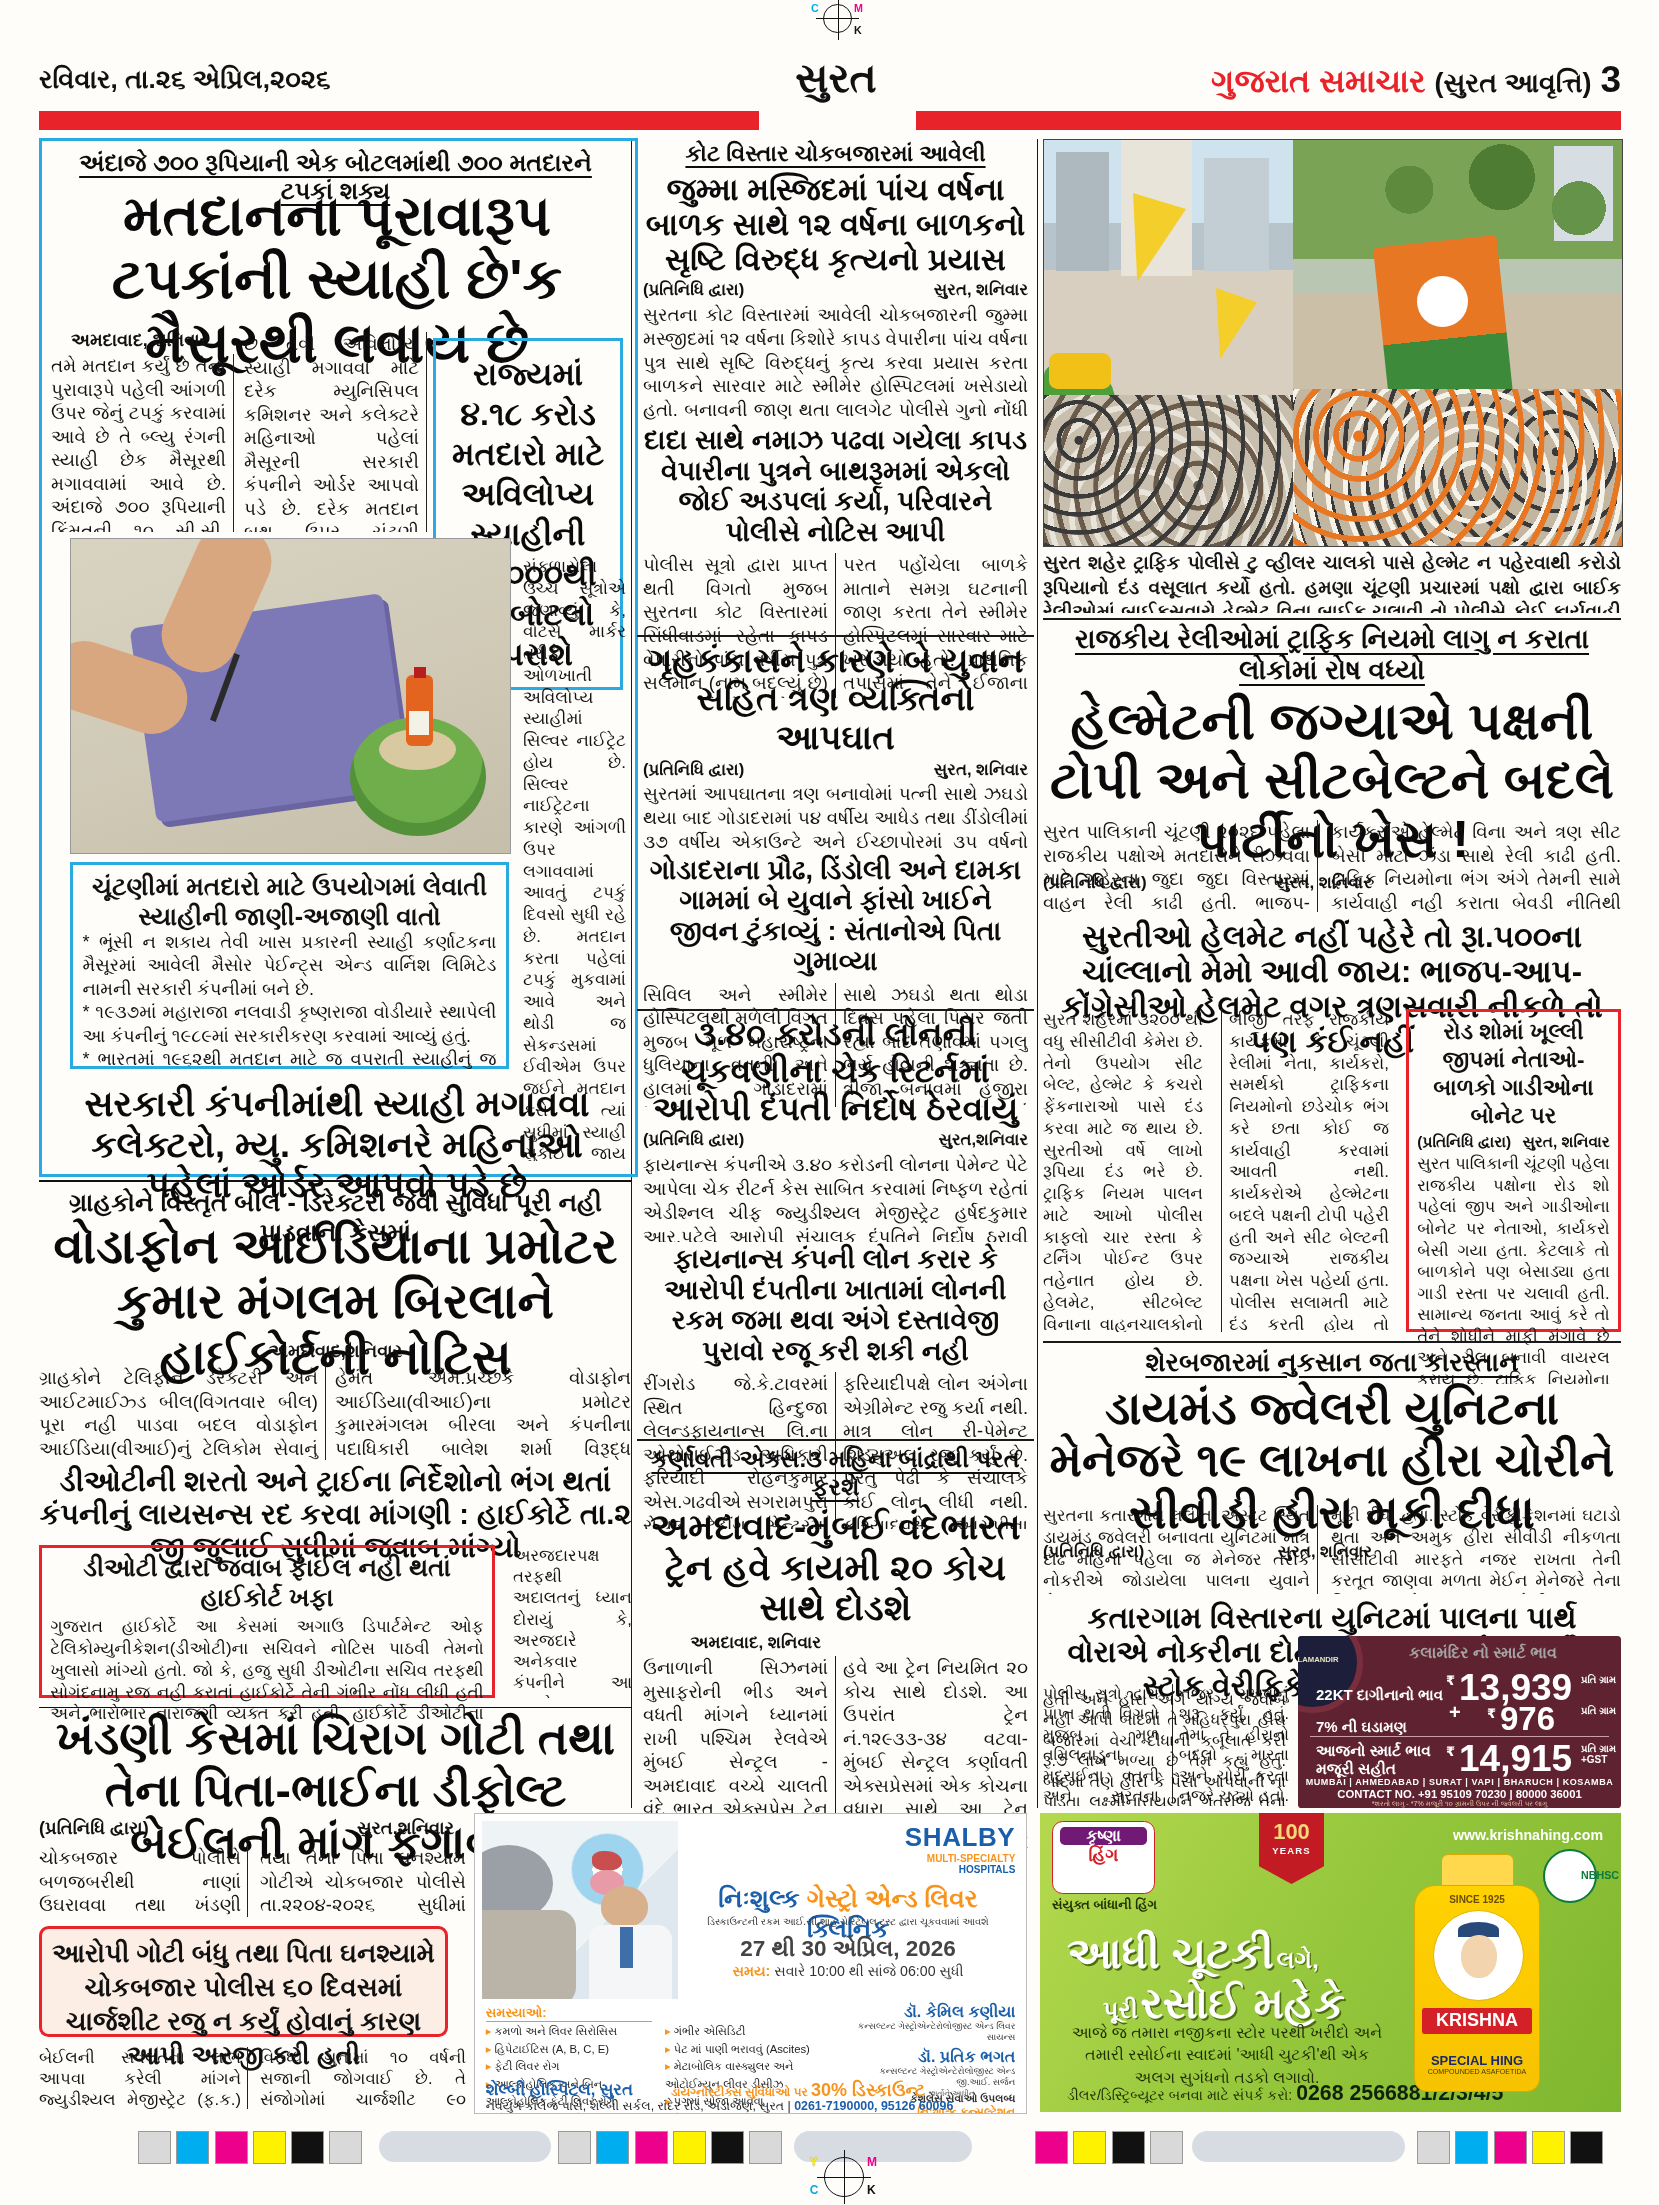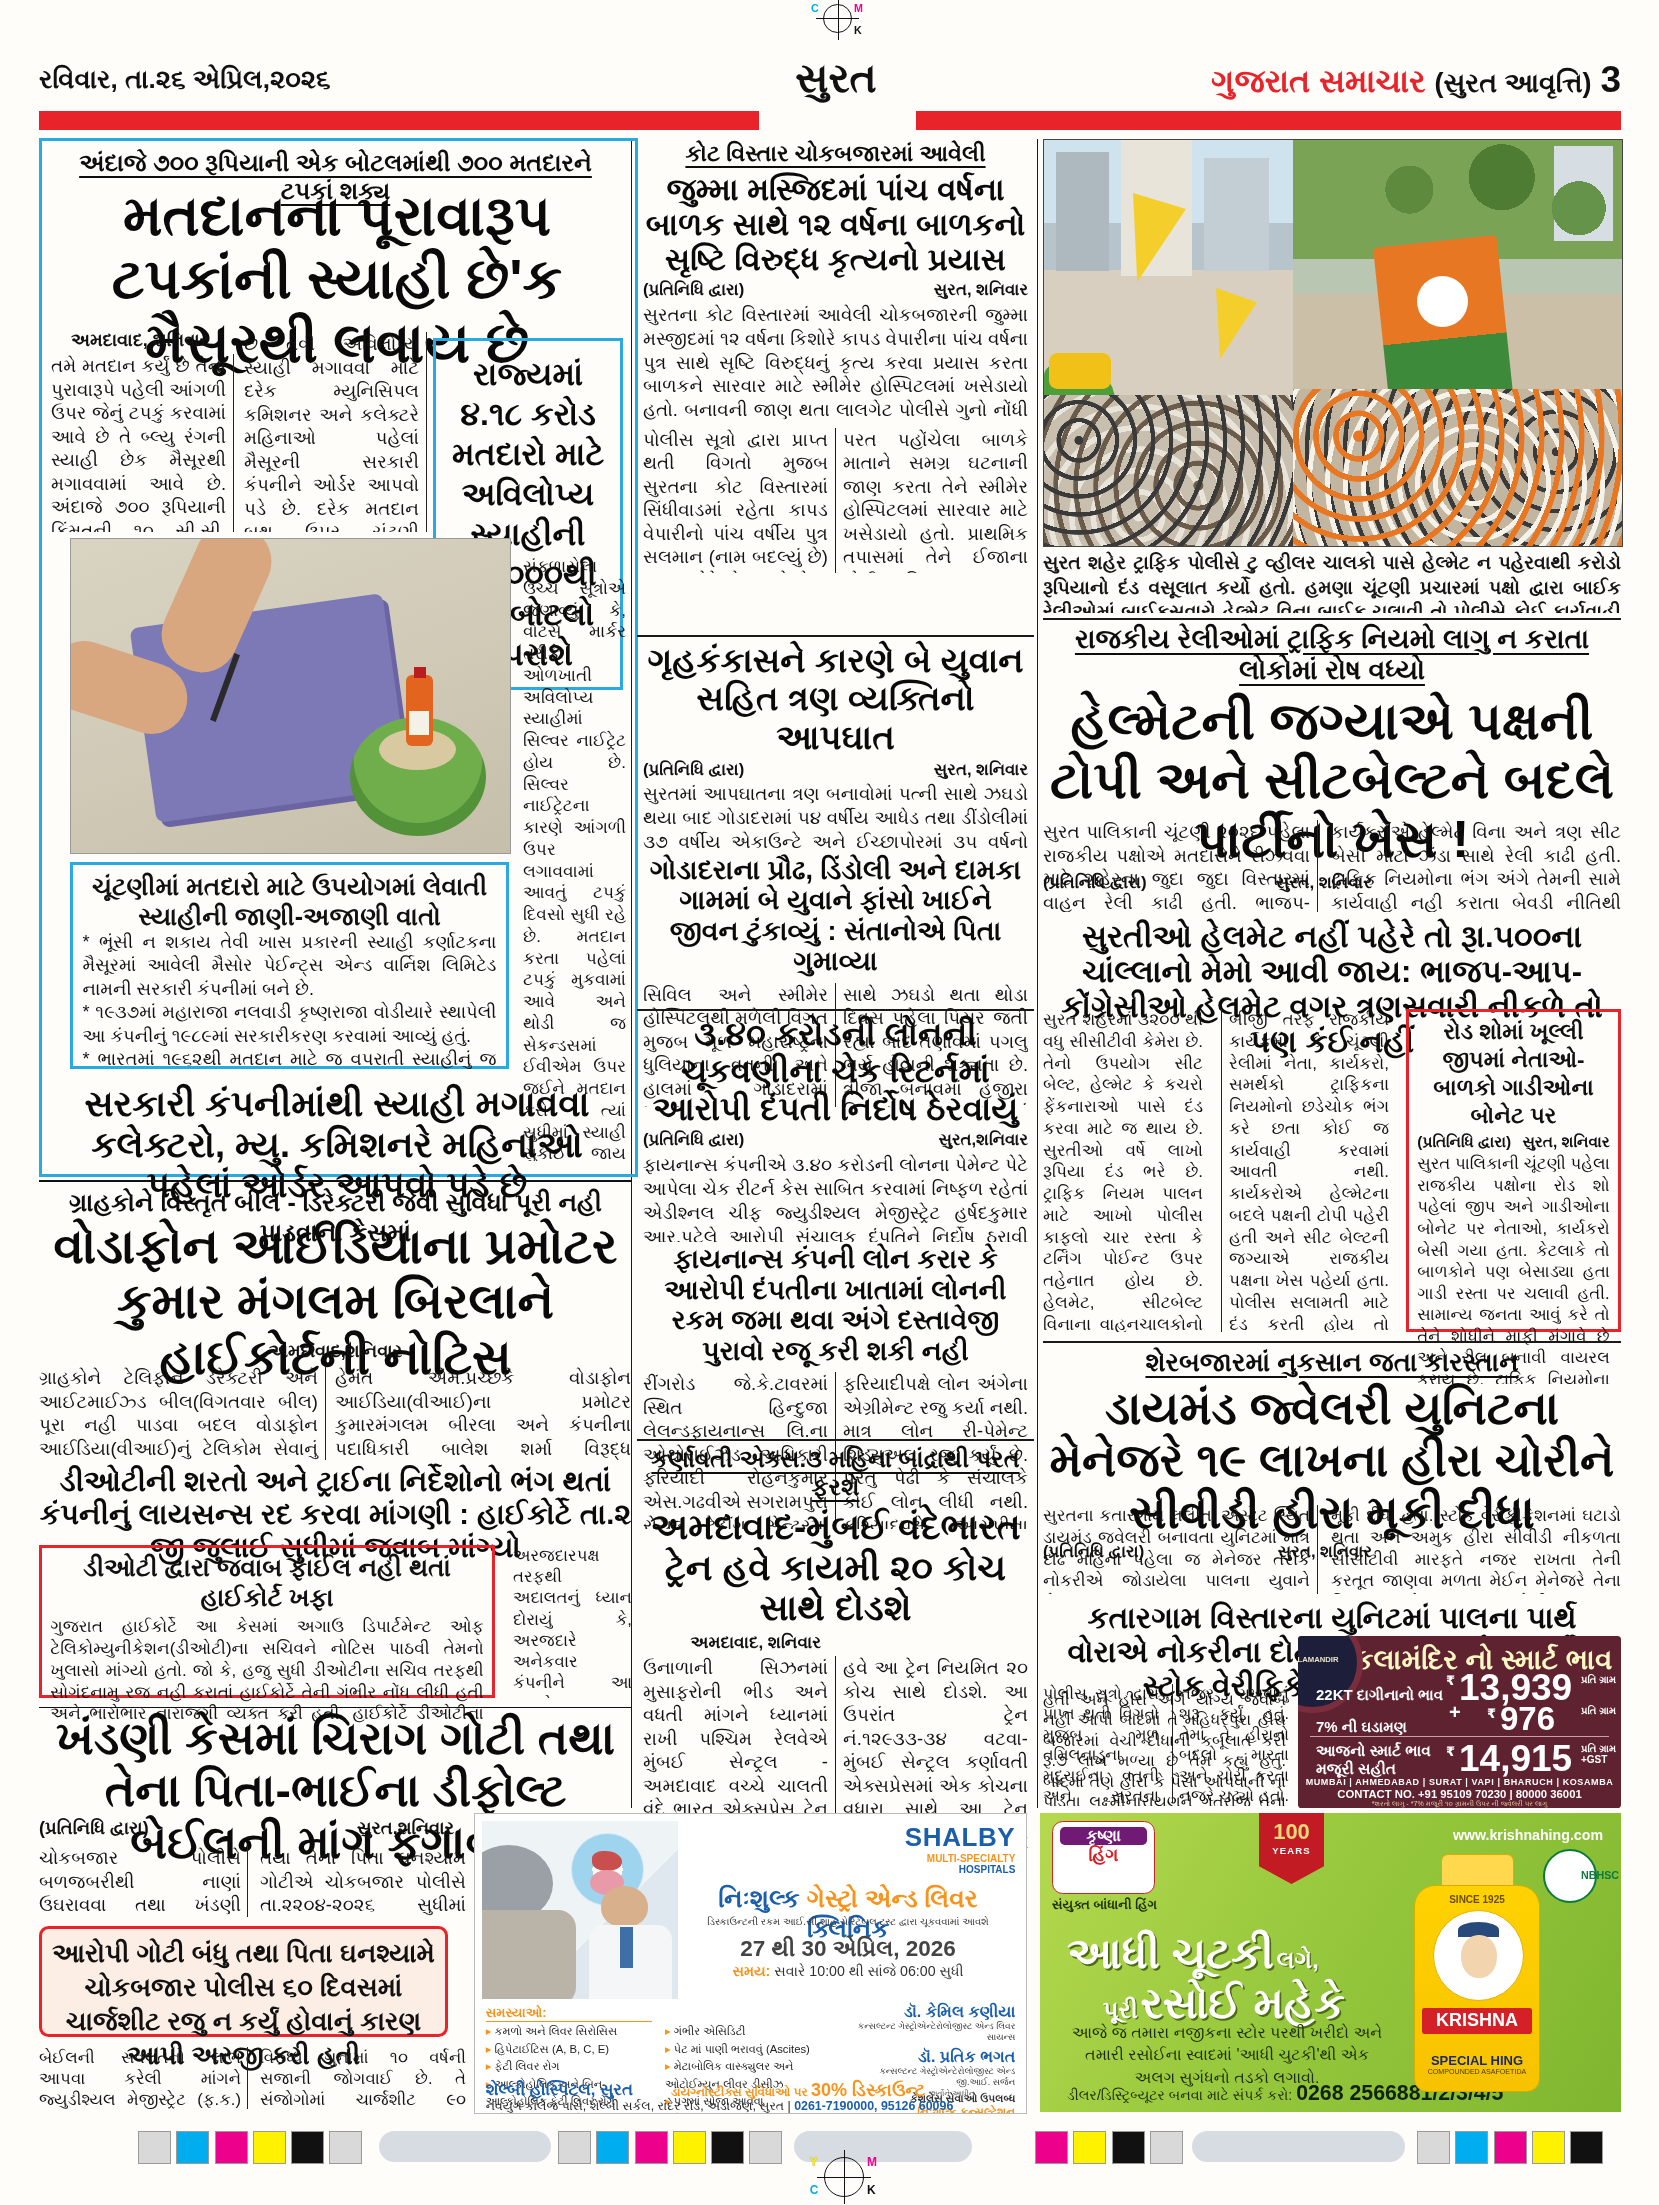--- a/index.html
+++ b/index.html
@@ -119,20 +119,21 @@
   </section>
 
   <section class="abs" style="left:643px;top:141px;width:385px;height:492px;">
     <div class="kick kick-u ctr" style="font-size:22.5px;">કોટ વિસ્તાર ચોકબજારમાં આવેલી</div>
     <div class="hl ctr" style="font-size:31px;margin-top:4.7px;">જુમ્મા મસ્જિદમાં પાંચ વર્ષના બાળક સાથે ૧૨ વર્ષના બાળકનો સૃષ્ટિ વિરુદ્ધ કૃત્યનો પ્રયાસ</div>
     <div class="byrow" style="margin-top:3.6px;font-size:16.6px;">
       <span>(પ્રતિનિધિ દ્વારા)</span>
       <span>સુરત, શનિવાર</span>
     </div>
     <div class="just ovh" style="font-size:18.4px;line-height:1.3;height:119px;margin-top:2.4px;">સુરતના કોટ વિસ્તારમાં આવેલી ચોકબજારની જુમ્મા મસ્જીદમાં ૧૨ વર્ષના કિશોરે કાપડ વેપારીના પાંચ વર્ષના પુત્ર સાથે સૃષ્ટિ વિરુદ્ધનું કૃત્ય કરવા પ્રયાસ કરતા બાળકને સારવાર માટે સ્મીમેર હોસ્પિટલમાં ખસેડાયો હતો. બનાવની જાણ થતા લાલગેટ પોલીસે ગુનો નોંધી કિશોરના પરિવારને હાજર રહેવા નોટિસ પાઠવી હોવાનું જાણવા મળ્યું છે.</div>
+    <div class="hl ctr" style="font-size:27px;margin-top:3.6px;">દાદા સાથે નમાઝ પઢવા ગયેલા કાપડ વેપારીના પુત્રને બાથરૂમમાં એકલો જોઈ અડપલાં કર્યા, પરિવારને પોલીસે નોટિસ આપી</div>
     <div class="colflex" style="margin-top:6px;height:145px;">
       <div class="c just body-txt">પોલીસ સૂત્રો દ્વારા પ્રાપ્ત થતી વિગતો મુજબ સુરતના કોટ વિસ્તારમાં સિંધીવાડમાં રહેતા કાપડ વેપારીનો પાંચ વર્ષીય પુત્ર સલમાન (નામ બદલ્યું છે) ગત બપોરે બે વાગ્યે તેના દાદા સાથે ચોકબજારની જુમ્મા મસ્જીદમાં શુક્રવારની નમાઝ પઢવા ગયો હતો. બાળકને પેશાબ લાગતા તે બાથરૂમમાં ગયો હતો ત્યારે ત્યાં હાજર ૧૨ વર્ષના કિશોરે તેની સાથે સૃષ્ટિ વિરુદ્ધનું કૃત્ય કરવા પ્રયાસ કરતા તે ગભરાઈ ગયો હતો.</div>
       <div class="c just body-txt">પરત પહોંચેલા બાળકે માતાને સમગ્ર ઘટનાની જાણ કરતા તેને સ્મીમેર હોસ્પિટલમાં સારવાર માટે ખસેડાયો હતો. પ્રાથમિક તપાસમાં તેને ઈજાના કોઈ નિશાન મળ્યા નહોતા. દરમિયાન, બનાવ અંગે લાલગેટ પોલીસને જાણ થતા પોલીસે બાળકની માતાની ફરિયાદના આધારે કિશોર વિરુદ્ધ ગુનો નોંધી તેના પરિવારને નોટિસ પાઠવી છે અને આવતીકાલે કિશોરને પોલીસ સમક્ષ હાજર રાખવા આદેશ કર્યો છે.</div>
     </div>
   </section>
   <div class="abs hline" style="left:637px;top:635px;width:397px;"></div>
 
   <section class="abs" style="left:643px;top:641px;width:385px;height:365px;">
     <div class="hl ctr" style="font-size:34px;">ગૃહકંકાસને કારણે બે યુવાન સહિત ત્રણ વ્યક્તિનો આપઘાત</div>
     <div class="byrow" style="margin-top:3.6px;font-size:16.6px;">
@@ -237,21 +238,21 @@
   <div class="abs just ovh body-txt" style="left:1298px;top:1684px;width:0;height:0;"></div>
 
   <div class="abs just ovh body-txt" style="left:1043px;top:1688px;width:0;height:0;"></div>
 
   <div class="abs just ovh body-txt" style="left:1043px;top:1690px;width:243px;height:116px;font-size:16px;">હતી અને હીરા અંગે યોગ્ય જવાબ નહી આપી બાદમાં તે મહિધરપુરા હીરા બજારમાં વેચી દીધાની કબૂલાત કરી રૂ.૭ લાખ મળ્યા છે તેમ કહ્યું હતું. બાદમાં તેણે હીરા કે પૈસા આપવાની ના પાડતા લક્ષ્મીનારાયણને ગતરોજ તેના વિરૂદ્ધ કતારગામ પોલીસ મથકમાં ફરિયાદ નોંધાવતા પોલીસે વધુ કાર્યવાહી હાથ ધરી હતી.</div>
 
   <section class="abs ovh" style="left:1298px;top:1636px;width:323px;height:172px;background:#5f2230;border-radius:3.6px;color:#fff;">
     <div class="abs" style="left:-36px;top:-24px;width:89px;height:89px;background:#1d1f3a;border:6px solid #7a2d3c;border-radius:50%;">
       <div class="ctr b" style="margin-top:37px;font-size:7.7px;color:#e9e2c8;">KALAMANDIR</div>
     </div>
-    <div class="b ctr" style="margin:8.3px 6px 0 53px;font-size:28px;color:#fef9c3;">કલામંદિર નો સ્માર્ટ ભાવ</div>
+    <div class="b ctr" style="margin:8.3px 6px 0 53px;font-size:16px;color:#a3a3a3;">કલામંદિર નો સ્માર્ટ ભાવ</div>
     <div class="abs" style="left:18px;top:50px;font-size:15px;font-weight:bold;">22KT દાગીનાનો ભાવ</div>
     <div class="abs b" style="left:148px;top:37px;font-size:13px;">₹</div>
     <div class="abs b" style="left:161px;top:31px;font-size:37px;">13,939</div>
     <div class="abs kal-unit" style="left:283px;top:39px;width:36px;">પ્રતિ ગ્રામ</div>
     <div class="abs b" style="left:151px;top:65px;font-size:20px;">+</div>
     <div class="abs" style="left:18px;top:82px;font-size:15px;font-weight:bold;">7% ની ઘડામણ</div>
     <div class="abs b" style="left:189px;top:70px;font-size:13px;">₹</div>
     <div class="abs b" style="left:202px;top:64px;font-size:33px;">976</div>
     <div class="abs kal-unit" style="left:283px;top:70px;width:36px;">પ્રતિ ગ્રામ</div>
     <div class="abs" style="left:12px;top:100px;width:299px;height:1.2px;background:#c9a0a8;"></div>

